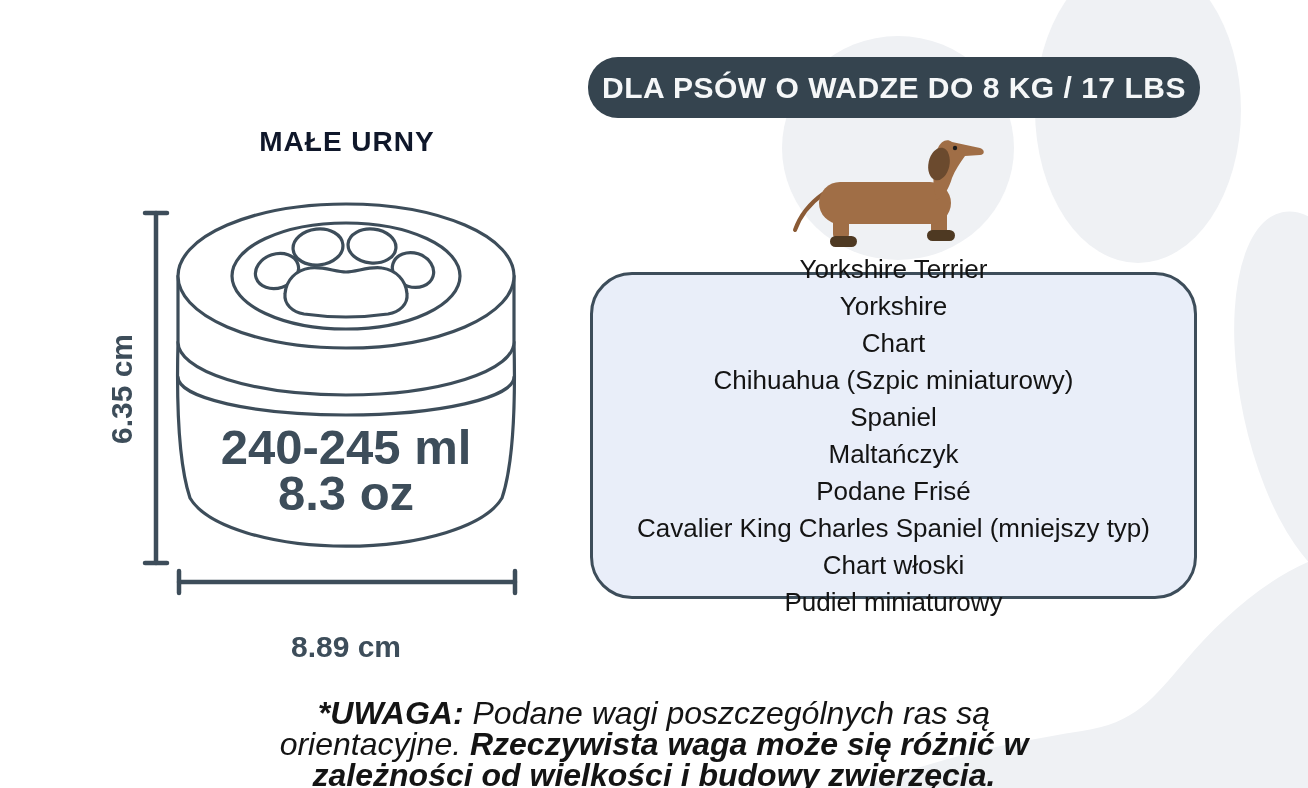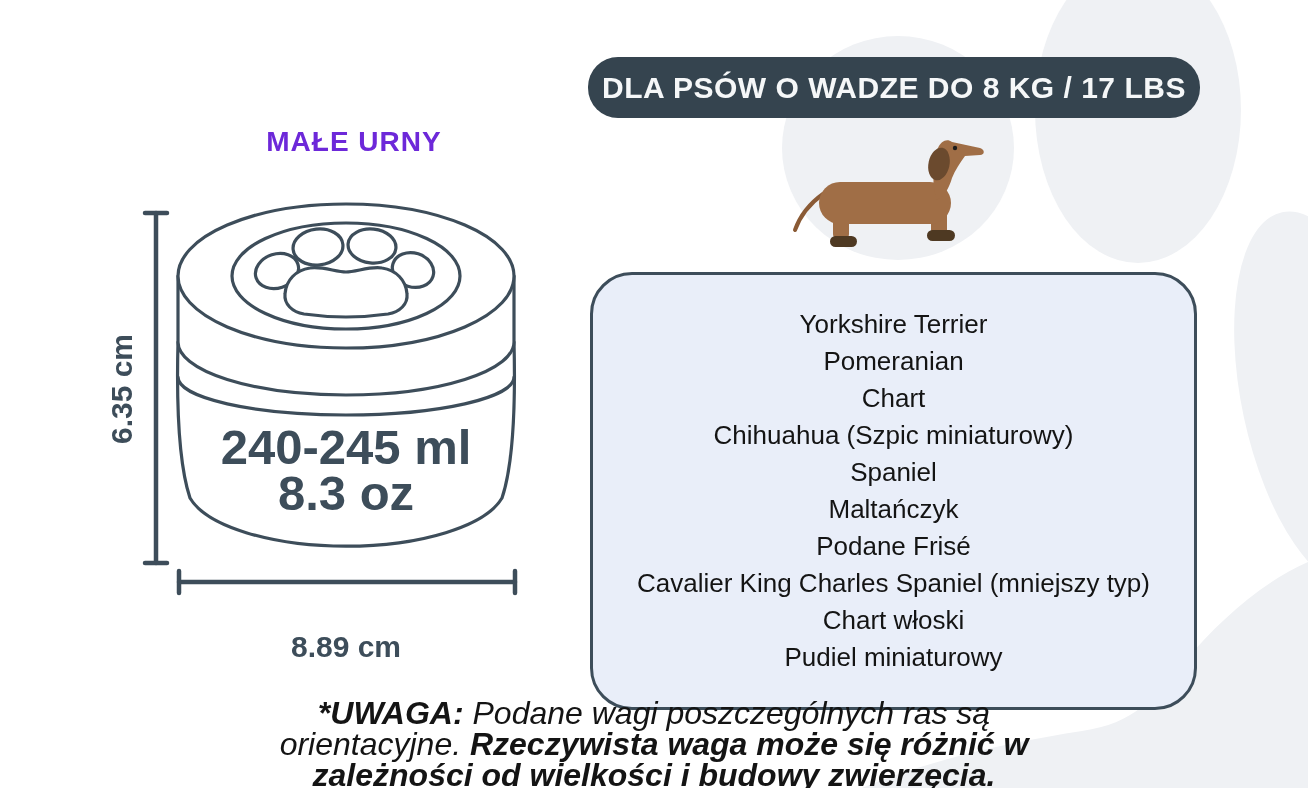--- a/index.html
+++ b/index.html
@@ -9,40 +9,40 @@
   }
   .decor-svg{position:absolute;left:0;top:0;z-index:0;}
   .layer{position:absolute;z-index:1;}
 
   .banner{
     left:588px;top:57px;width:612px;height:61px;background:#35444f;
     border-radius:30px;display:flex;align-items:center;justify-content:center;
     color:#f5f7f8;font-weight:bold;font-size:30px;letter-spacing:.5px;white-space:nowrap;
   }
   .urn-title{
-    left:154px;top:126px;width:400px;text-align:center;color:#6d28d9;
+    left:147px;top:126px;width:400px;text-align:center;color:#0f172a;
     font-weight:bold;font-size:28px;letter-spacing:1px;
   }
   .urn-wrap{left:100px;top:196px;width:440px;height:440px;}
   .volume{
     left:171px;top:424px;width:350px;text-align:center;color:#3d4d5a;
     font-weight:bold;font-size:49px;line-height:46px;white-space:nowrap;
   }
   .height-label{
     left:44px;top:370px;width:160px;height:38px;text-align:center;color:#3d4d5a;
     font-weight:bold;font-size:30px;transform:rotate(-90deg);white-space:nowrap;
   }
   .width-label{
     left:196px;top:602px;width:300px;text-align:center;color:#3d4d5a;
     font-weight:bold;font-size:30px;white-space:nowrap;margin-top:28px;
   }
   .dog-wrap{left:785px;top:136px;width:210px;height:118px;}
 
   .breeds-box{
-    left:590px;top:272px;width:607px;height:438px;box-sizing:border-box;
+    left:590px;top:272px;width:607px;height:327px;box-sizing:border-box;
     background:#e9eef9;border:3px solid #3d4d5a;border-radius:42px;
     display:flex;flex-direction:column;align-items:center;justify-content:center;
   }
   .breed-line{font-size:26px;line-height:37px;color:#141414;text-align:center;white-space:nowrap;}
 
   .note{
     left:234px;top:698px;width:840px;text-align:center;font-style:italic;
     font-size:32px;line-height:31px;color:#141414;
   }
   .note .b{font-weight:bold;}
@@ -129,21 +129,21 @@
 
       <g fill="#4e3922">
         <rect x="45" y="100" width="27" height="11" rx="5.5"></rect>
         <rect x="142" y="94" width="28" height="11" rx="5.5"></rect>
       </g>
     </svg>
   </div>
 
   <div class="layer breeds-box">
       <div class="breed-line">Yorkshire Terrier</div>
-      <div class="breed-line">Pomeranian</div>
+      <div class="breed-line">Yorkshire</div>
       <div class="breed-line">Chart</div>
       <div class="breed-line">Chihuahua (Szpic miniaturowy)</div>
       <div class="breed-line">Spaniel</div>
       <div class="breed-line">Maltańczyk</div>
       <div class="breed-line">Podane Frisé</div>
       <div class="breed-line">Cavalier King Charles Spaniel (mniejszy typ)</div>
       <div class="breed-line">Chart włoski</div>
       <div class="breed-line">Pudiel miniaturowy</div>
     </div>
 

